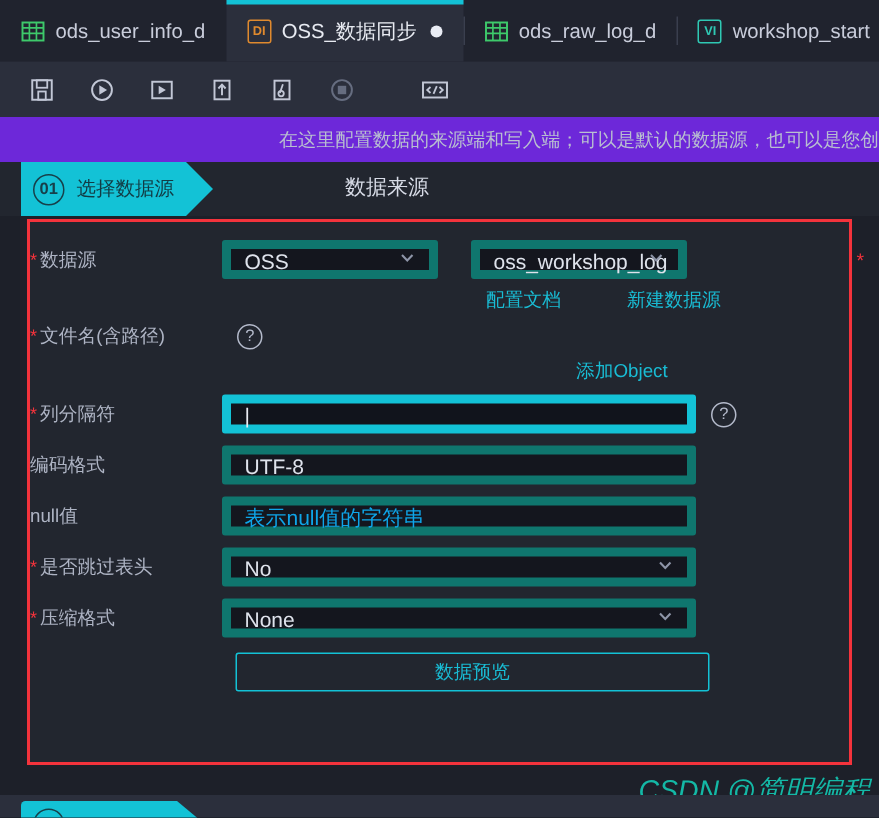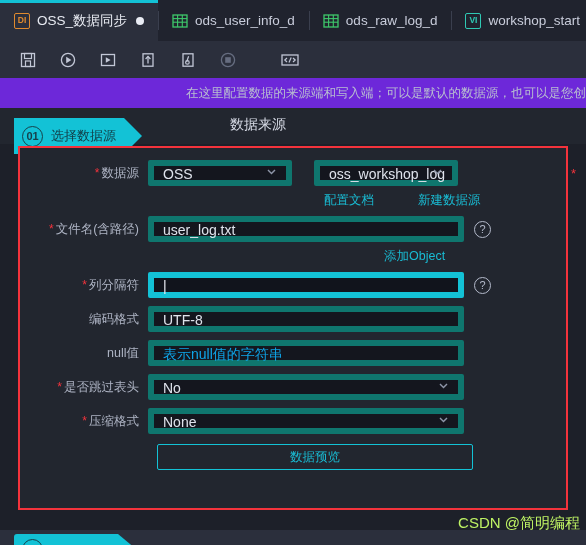--- a/index.html
+++ b/index.html
@@ -67,21 +67,21 @@
     font-size: 12.5px; color: #b9bfd0; white-space: nowrap;
     padding-left: 205px;
   }
 
   
   .stepbar {
     position: absolute; top: 108px; left: 0; width: 586px; height: 36px;
     background: #22262f;
   }
   .chev {
-    position: absolute; left: 14px; top: 10px; height: 36px;
+    position: absolute; left: 14px; top: 0px; height: 36px;
     background: #13c2d6; color: #0d2c33;
     display: flex; align-items: center; gap: 8px;
     padding: 0 26px 0 8px;
     clip-path: polygon(0 0, calc(100% - 18px) 0, 100% 50%, calc(100% - 18px) 100%, 0 100%);
   }
   .chev-num {
     width: 21px; height: 21px; border-radius: 50%;
     border: 1.5px solid #17404a; color: #17404a;
     font-size: 11px; line-height: 19px; text-align: center; font-weight: bold;
   }
@@ -98,21 +98,21 @@
     background: #22262f;
   }
   .form {
     position: absolute; left: 0; top: 0; right: 0; bottom: 0;
     padding: 12px 0 0 0;
   }
   .row {
     display: flex; align-items: center; margin-bottom: 8px; position: relative;
   }
   .lbl {
-    width: 128px; text-align: right; padding-right: 9px;
+    width: 128px; text-align: left; padding-right: 9px;
     font-size: 12.5px; color: #aeb4c4; white-space: nowrap;
     flex: 0 0 128px;
   }
   .req { color: #f4333c; margin-right: 2px; font-size: 12px; }
   .ctl {
     position: relative; height: 26px;
     background: #14161e; border: 6px solid #0f766e; border-radius: 2px;
     display: flex; align-items: flex-start; padding: 0 9px;
     font-size: 14px; color: #dfe3ec;
   }
@@ -142,21 +142,21 @@
     border-radius: 2px;
   }
   .stray-req {
     position: absolute; left: 571px; top: 166px;
     color: #f4333c; font-size: 13px;
   }
 
   
   .watermark {
     position: absolute; right: 6px; top: 514px;
-    font-size: 15px; color: #bef264;
+    font-size: 19px; color: #14b8a6; font-style: italic;
   }
   
   .stepbar2 {
     position: absolute; top: 530px; left: 0; width: 586px; height: 15px;
     background: #2b2f3c;
   }
   .chev2 {
     position: absolute; left: 14px; top: 4px; height: 30px;
     width: 122px; background: #13c2d6;
     clip-path: polygon(0 0, calc(100% - 18px) 0, 100% 50%, calc(100% - 18px) 100%, 0 100%);
@@ -167,42 +167,42 @@
     width: 21px; height: 21px; border-radius: 50%;
     border: 1.5px solid #17404a;
   }
 </style>
 </head>
 <body>
 
 <div id="app">
 
   <div class="tabbar">
-
-    <div class="tab active">
-      <span class="tab-ico">
-        <span class="ico-box">DI</span>
-      </span>
-      <span>OSS_数据同步</span>
-      <span class="dot-unsaved"></span>
-    </div>
 
     <div class="tab">
       <span class="tab-ico">
         <svg width="16" height="16" viewBox="0 0 16 16">
           <rect x="1" y="2" width="14" height="12" fill="none" stroke="#3ec96b" stroke-width="1.3"></rect>
           <line x1="1" y1="5.6" x2="15" y2="5.6" stroke="#3ec96b" stroke-width="1.1"></line>
           <line x1="1" y1="9.2" x2="15" y2="9.2" stroke="#3ec96b" stroke-width="1.1"></line>
           <line x1="5.6" y1="2" x2="5.6" y2="14" stroke="#3ec96b" stroke-width="1.1"></line>
           <line x1="10.3" y1="2" x2="10.3" y2="14" stroke="#3ec96b" stroke-width="1.1"></line>
         </svg>
       </span>
       <span>ods_user_info_d</span>
     </div>
 
+    <div class="tab active">
+      <span class="tab-ico">
+        <span class="ico-box">DI</span>
+      </span>
+      <span>OSS_数据同步</span>
+      <span class="dot-unsaved"></span>
+    </div>
+
     <div class="tab">
       <span class="tab-ico">
         <svg width="16" height="16" viewBox="0 0 16 16">
           <rect x="1" y="2" width="14" height="12" fill="none" stroke="#3ec96b" stroke-width="1.3"></rect>
           <line x1="1" y1="5.6" x2="15" y2="5.6" stroke="#3ec96b" stroke-width="1.1"></line>
           <line x1="1" y1="9.2" x2="15" y2="9.2" stroke="#3ec96b" stroke-width="1.1"></line>
           <line x1="5.6" y1="2" x2="5.6" y2="14" stroke="#3ec96b" stroke-width="1.1"></line>
           <line x1="10.3" y1="2" x2="10.3" y2="14" stroke="#3ec96b" stroke-width="1.1"></line>
         </svg>
       </span>
@@ -314,23 +314,20 @@
 
       <div class="linkrow">
         <span class="link" style="margin-left:304px">配置文档</span>
         <span class="link" style="margin-left:44px">新建数据源</span>
       </div>
 
       <div class="row" style="margin-top:6px">
         <div class="lbl">
           <span class="req">*</span><span>文件名(含路径)</span>
         </div>
-        <div class="ctl w-lg">
-          <span>user_log.txt</span>
-        </div>
         <span class="qmark">?</span>
       </div>
 
       <div class="linkrow">
         <span class="link" style="margin-left:364px">添加Object</span>
       </div>
 
 
       <div class="row">
         <div class="lbl">

